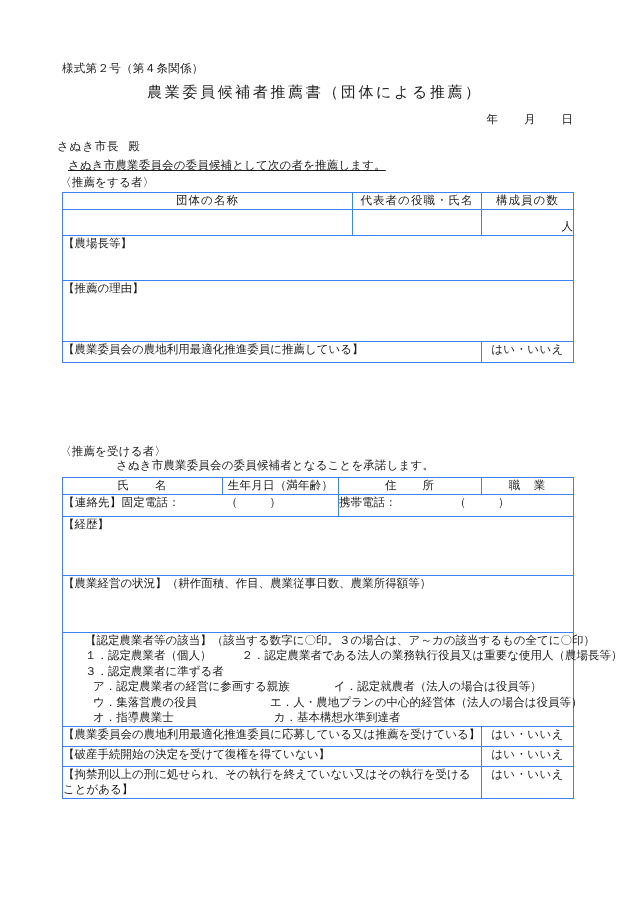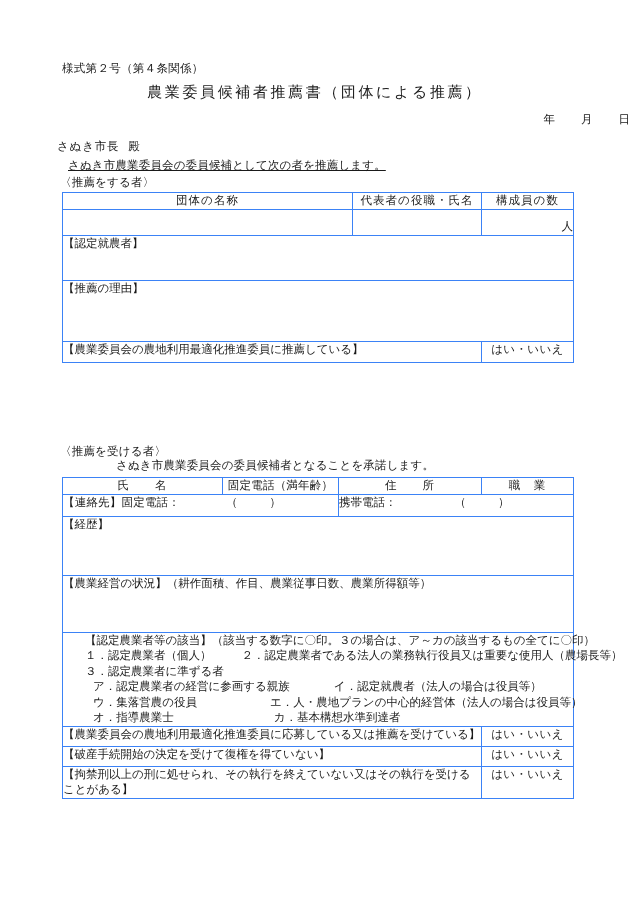--- a/index.html
+++ b/index.html
@@ -42,20 +42,21 @@
     font-size: 15px;
     letter-spacing: 2.6px;
     white-space: nowrap;
   }
   .date-line {
     position: absolute;
     left: 0;
     top: 112px;
     width: 630px;
     text-align: right;
+    padding-right: 57px;
     box-sizing: border-box;
     font-size: 11.5px;
     white-space: nowrap;
   }
   .date-line .gap { display: inline-block; width: 26px; }
   .addressee {
     position: absolute;
     left: 57px;
     top: 139px;
     font-size: 11.5px;
@@ -197,21 +198,21 @@
 
       <tr style="height:26px">
         <td class="cell-pad" colspan="2"></td>
         <td class="cell-pad"></td>
         <td class="cell-pad right-unit" style="vertical-align:bottom">人</td>
       </tr>
 
 
       <tr style="height:45px">
         <td class="cell-pad" colspan="4">
-          <span>【認定就農者】</span>
+          <span>【農場長等】</span>
         </td>
       </tr>
 
 
       <tr style="height:61px">
         <td class="cell-pad" colspan="4">
           <span>【推薦の理由】</span>
         </td>
       </tr>
 
@@ -229,21 +230,21 @@
     <colgroup>
       <col style="width:160px">
       <col style="width:116px">
       <col style="width:143px">
       <col style="width:92px">
     </colgroup>
     <tbody>
 
       <tr>
         <td class="cell-pad ctr">氏　　名</td>
-        <td class="cell-pad ctr-tight">固定電話（満年齢）</td>
+        <td class="cell-pad ctr-tight">生年月日（満年齢）</td>
         <td class="cell-pad ctr">住　　所</td>
         <td class="cell-pad ctr">職　業</td>
       </tr>
 
 
       <tr style="height:22px">
         <td class="cell-pad phone" colspan="2">
           <span class="lead">【連絡先】固定電話：</span><span class="p1"></span><span>（</span><span class="p2"></span><span>）</span>
         </td>
         <td class="cell-pad phone" colspan="2">

